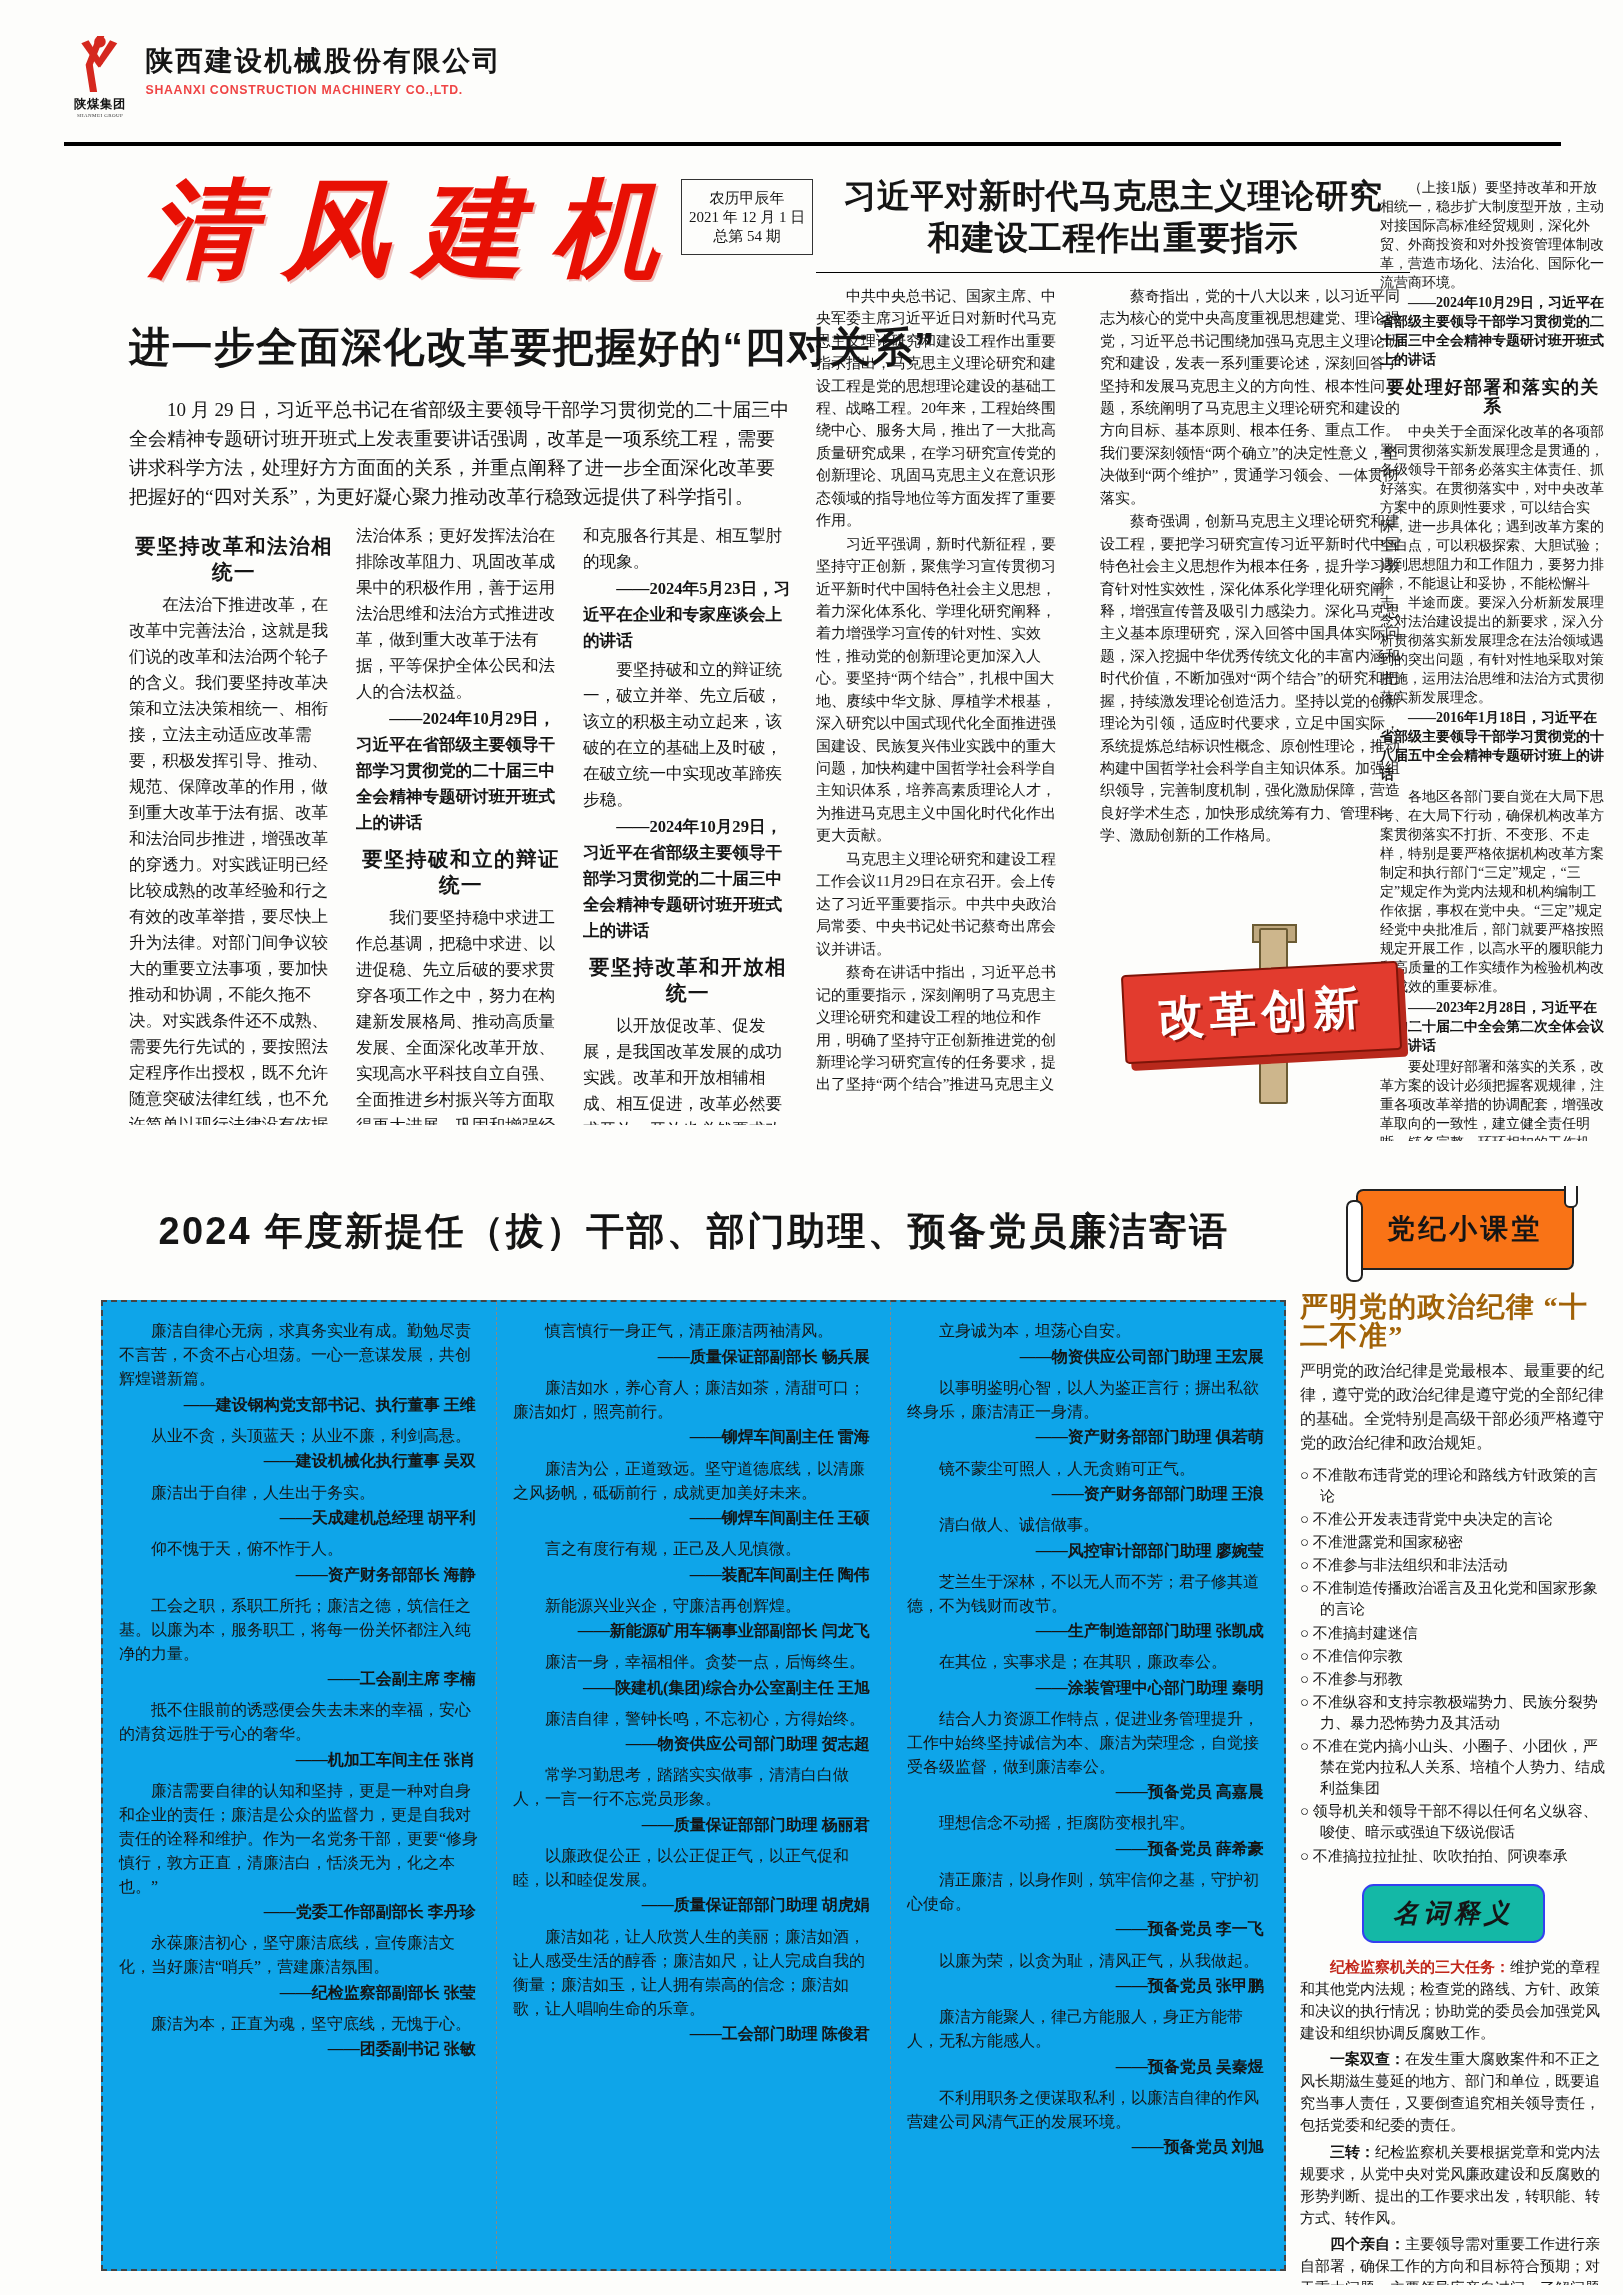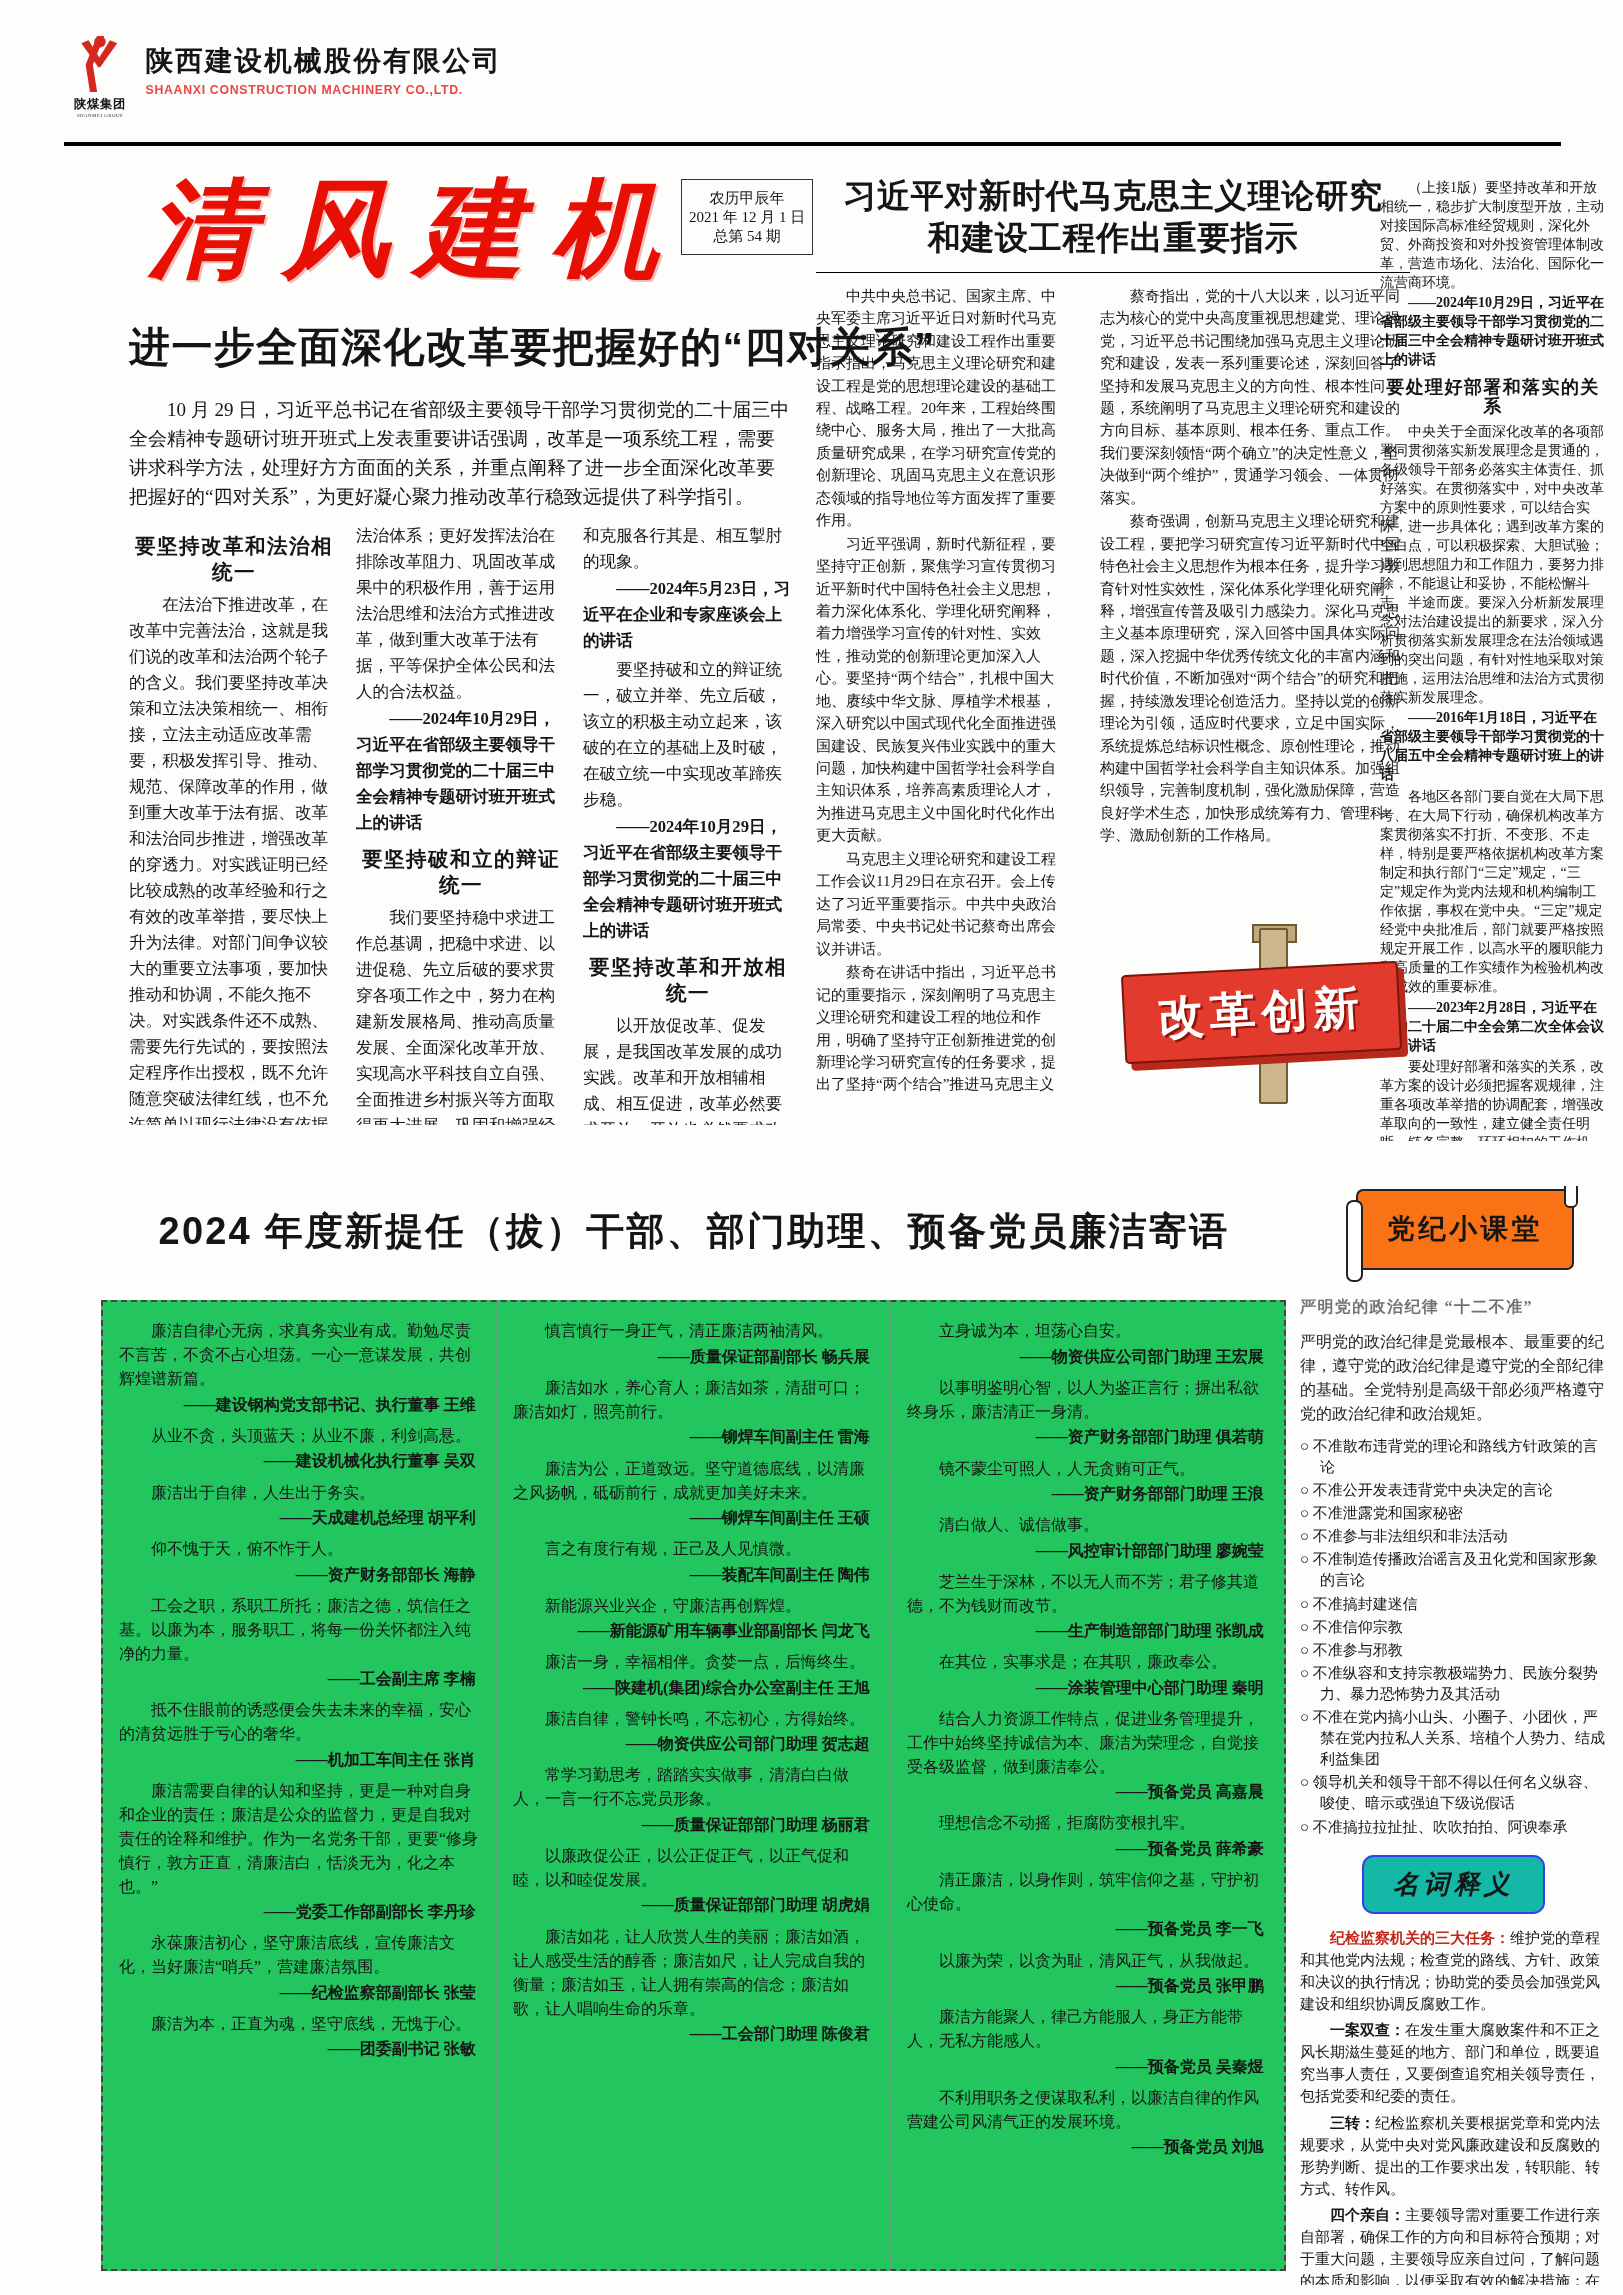--- a/index.html
+++ b/index.html
@@ -60,32 +60,32 @@
 
   
   .jump-col{position:absolute;left:1380px;top:178px;width:226px;height:963px;overflow:hidden;
             font-size:14px;line-height:19px;}
   .jump-col .b-sub{font-size:18px;margin:8.7px 0 5.8px;}
 
   
   .bottom-title{position:absolute;left:101px;top:1206px;width:1186px;text-align:center;
                 font-family:"Liberation Sans","DejaVu Sans",sans-serif;font-weight:bold;font-size:38px;letter-spacing:2.2px;}
   .bottom-box{position:absolute;left:101px;top:1300px;width:1185px;height:971px;border:2.2px dashed #444;
-              display:flex;box-sizing:border-box;background:#22c55e;}
+              display:flex;box-sizing:border-box;background:#0ea5e9;}
   .b-col{flex:1;padding:17.4px 16px;overflow:hidden;font-size:16px;line-height:24px;}
   .b-col + .b-col{border-left:1.4px dashed #888;}
 
   
   .classroom{position:absolute;left:1300px;top:1186px;width:307px;height:1099px;overflow:hidden;}
   .scroll{position:relative;width:214px;height:77px;margin:2.9px 0 22px 56px;border:2.2px solid #222;border-radius:7.2px;
           display:flex;align-items:center;justify-content:center;background:#f97316;}
   .rod-l{position:absolute;left:-12.3px;top:8.7px;width:13px;height:78px;border:2.2px solid #222;border-radius:7.2px;background:#fff;}
   .rod-r{position:absolute;right:-5.8px;top:-14.5px;width:10px;height:27.5px;border:2.2px solid #222;border-radius:5.8px;background:#fff;}
   .scroll-text{font-weight:bold;font-size:27.5px;letter-spacing:3.6px;}
-  .cls-head{font-weight:bold;font-size:16px;line-height:29px;color:#737373;letter-spacing:1.4px;margin-bottom:8.7px;}
+  .cls-head{font-weight:bold;font-size:28px;line-height:29px;color:#a16207;letter-spacing:1.4px;margin-bottom:8.7px;}
   .cls-intro{font-family:"Liberation Sans","DejaVu Sans",sans-serif;font-size:16px;line-height:24px;color:#222;margin-bottom:10px;}
   .rules .rule{font-size:15px;line-height:21px;padding-left:20px;text-indent:-20px;margin:2.2px 0;}
   .glossary-box{width:179px;height:55px;margin:17.4px auto 13px;border:2.2px solid #3440f0;border-radius:11.6px;
                 display:flex;align-items:center;justify-content:center;background:#14b8a6;}
   .glossary-box span{font-weight:bold;font-style:italic;font-size:26px;letter-spacing:4.3px;}
   .g-entry{font-size:15px;line-height:22px;text-indent:2em;margin-bottom:4.3px;}
   .g-term{font-weight:bold;}
   .g-red .g-term{color:#c1271b;}
 </style>
 </head>

